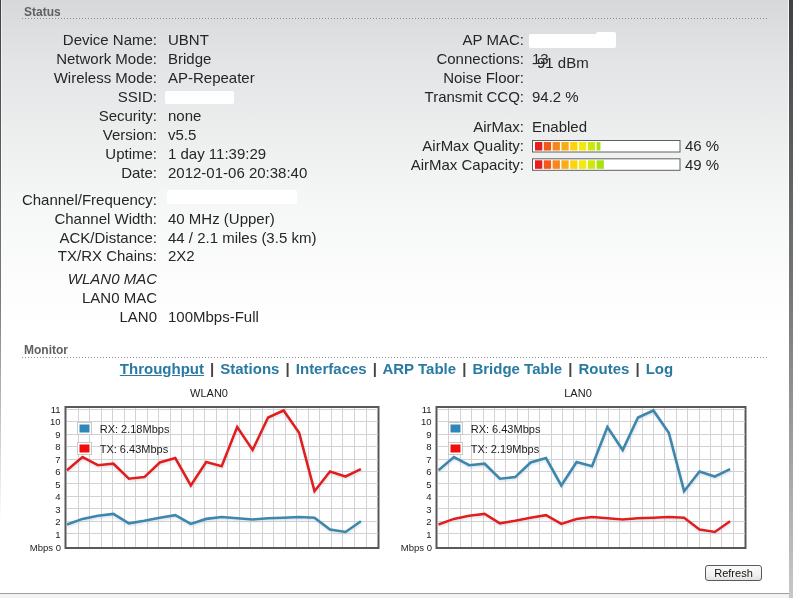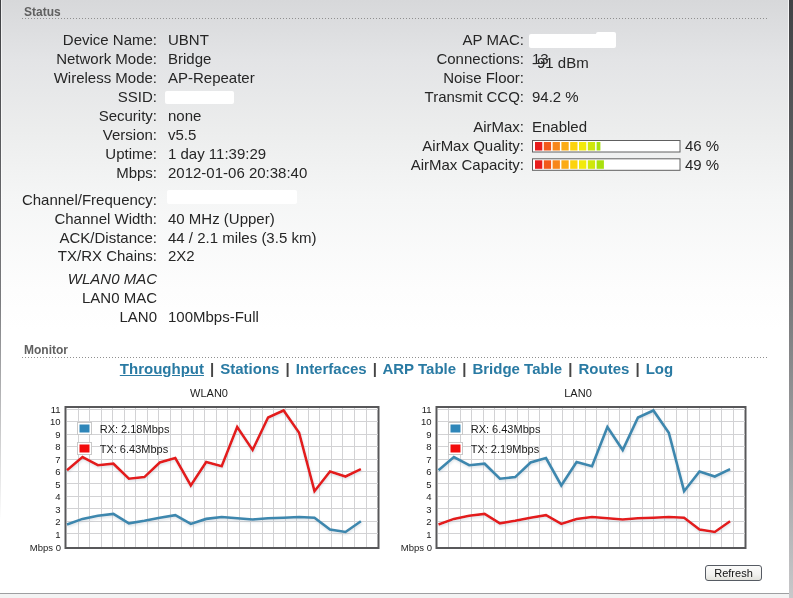--- a/index.html
+++ b/index.html
@@ -26,21 +26,21 @@
 <div class="t" style="left:168px;top:51.6px;">Bridge</div>
 <div class="t lbl" style="left:0;top:70.6px;width:157px;">Wireless Mode:</div>
 <div class="t" style="left:168px;top:70.6px;">AP-Repeater</div>
 <div class="t lbl" style="left:0;top:89.6px;width:157px;">SSID:</div>
 <div class="t lbl" style="left:0;top:108.6px;width:157px;">Security:</div>
 <div class="t" style="left:168px;top:108.6px;">none</div>
 <div class="t lbl" style="left:0;top:127.6px;width:157px;">Version:</div>
 <div class="t" style="left:168px;top:127.6px;">v5.5</div>
 <div class="t lbl" style="left:0;top:146.6px;width:157px;">Uptime:</div>
 <div class="t" style="left:168px;top:146.6px;">1 day 11:39:29</div>
-<div class="t lbl" style="left:0;top:165.6px;width:157px;">Mbps:</div>
+<div class="t lbl" style="left:0;top:165.6px;width:157px;">Date:</div>
 <div class="t" style="left:168px;top:165.6px;">2012-01-06 20:38:40</div>
 <div class="t lbl" style="left:0;top:193.1px;width:157px;">Channel/Frequency:</div>
 <div class="t lbl" style="left:0;top:212.1px;width:157px;">Channel Width:</div>
 <div class="t" style="left:168px;top:212.1px;">40 MHz (Upper)</div>
 <div class="t lbl" style="left:0;top:230.6px;width:157px;">ACK/Distance:</div>
 <div class="t" style="left:168px;top:230.6px;text-align:right;">44 / 2.1 miles (3.5 km)</div>
 <div class="t lbl" style="left:0;top:249.1px;width:157px;">TX/RX Chains:</div>
 <div class="t" style="left:168px;top:249.1px;">2X2</div>
 <div class="t lbl" style="left:0;top:272.1px;width:157px;font-style:italic;">WLAN0 MAC</div>
 <div class="t lbl" style="left:0;top:290.6px;width:157px;">LAN0 MAC</div>

